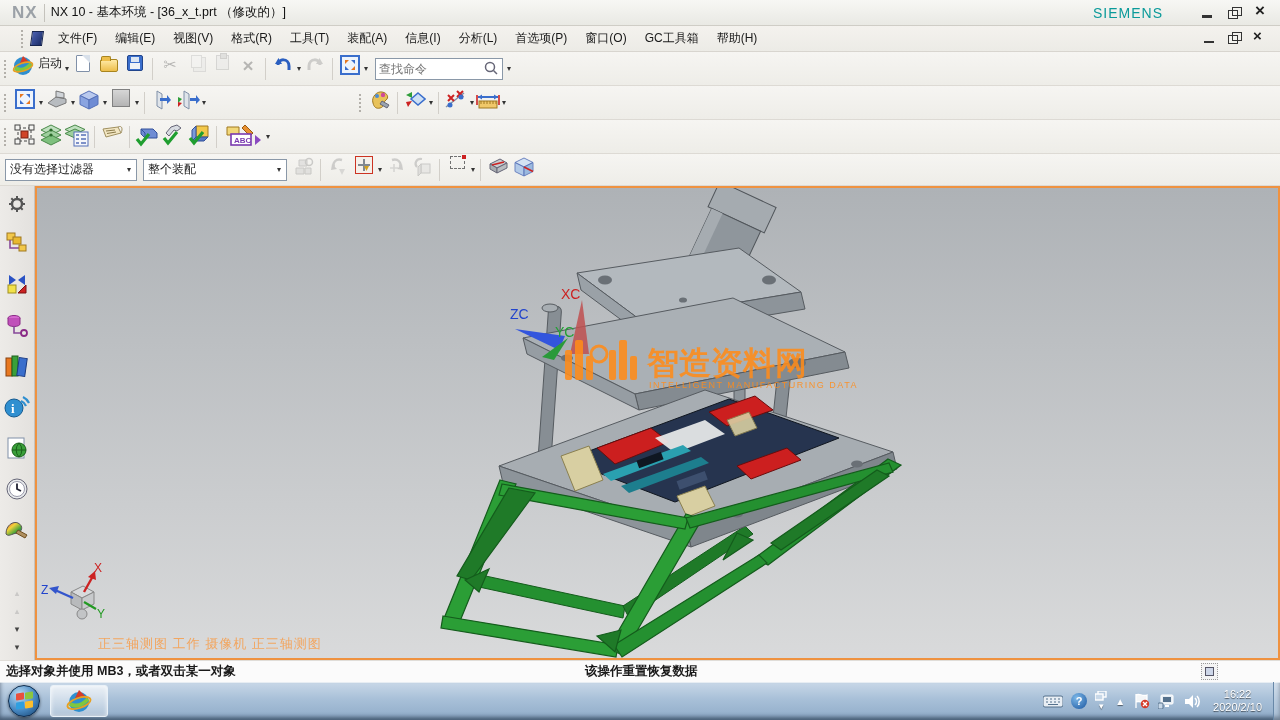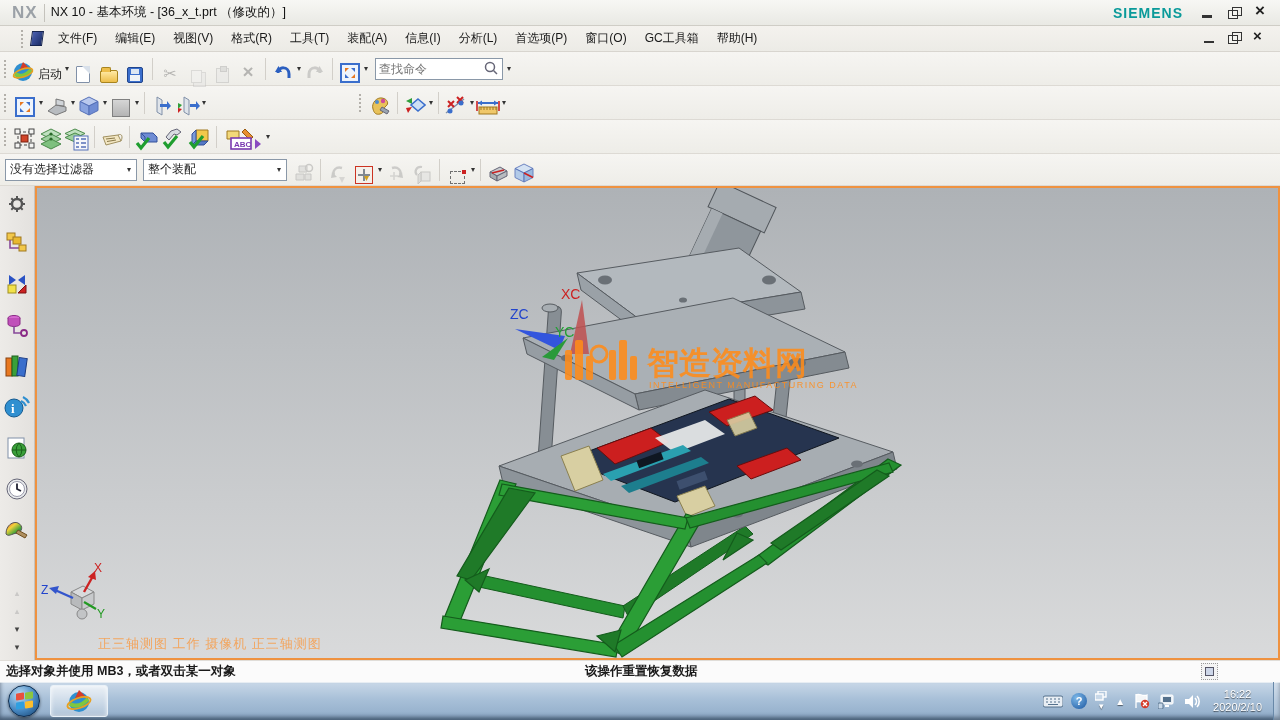--- a/index.html
+++ b/index.html
@@ -4,40 +4,40 @@
 <style>
   *{box-sizing:border-box;margin:0;padding:0}
   html,body{width:1280px;height:720px;overflow:hidden;font-family:"Liberation Sans",sans-serif}
   body{background:#d4d0c8;position:relative;font-size:12px;color:#1a1a1a}
 
   
   .titlebar{height:26px;background:linear-gradient(#f7f7f4,#e9e9e4);display:flex;align-items:center;border-bottom:1px solid #cfcdc6;padding:10px 6px}
   .nx-logo{font-size:17px;font-weight:bold;color:#9ba1a7;letter-spacing:1px;padding:0 6px}
   .tb-sep{width:1px;height:18px;background:#c4c2bc;margin:0 6px 0 0}
   .win-title{font-size:12.5px;color:#111;flex:1}
-  .brand{color:#0a9a9a;font-weight:bold;font-size:14px;letter-spacing:1px;margin-right:18px}
+  .brand{color:#0a9a9a;font-weight:normal;font-size:14px;letter-spacing:1px;margin-right:38px}
   .winctl{display:flex;align-items:center;gap:14px;margin-right:6px}
   .wc{width:13px;height:12px;position:relative;cursor:default}
   .wc-min::after{content:"";position:absolute;left:1px;bottom:1px;width:10px;height:2.5px;background:#333}
   .wc-restore::before{content:"";position:absolute;left:0;bottom:0;width:8px;height:7px;border:1.5px solid #333;background:#f4f4f0}
   .wc-restore::after{content:"";position:absolute;left:4px;top:0;width:8px;height:7px;border:1.5px solid #333}
   .wc-close::after{content:"×";position:absolute;left:0;top:-4px;font-size:17px;font-weight:bold;color:#222;line-height:16px}
   .wc.small::after{font-size:15px}
 
   
   .menubar{height:26px;background:linear-gradient(#f4f2ee,#ecebe6);display:flex;align-items:center;border-bottom:1px solid #d8d5cf;padding:0 19px;position:relative}
   .grip{width:3px;height:18px;border-left:2px dotted #b3b0aa;margin:0 5px 0 2px}
   .part-icon{width:12px;height:15px;background:linear-gradient(120deg,#4a5fb0,#1a2c66);border:1px solid #16244e;margin:0 6px 0 2px;transform:skewX(-8deg)}
   .menu-item{padding:2px 9px;border-radius:2px;white-space:nowrap}
   .menubar .winctl{position:absolute;right:8px;top:6px;gap:12px}
 
   
   .toolrow{display:flex;align-items:center;background:linear-gradient(#f6f5f2,#eeede8);border-bottom:1px solid #dddad4;padding:0 2px}
   .tr1{height:34px}.tr2{height:34px}.tr3{height:34px}.tr4{height:32px}
-  .tbtn{display:flex;align-items:flex-end;justify-content:center;min-width:26px;height:28px;border-radius:2px;position:relative}
+  .tbtn{display:flex;align-items:flex-start;justify-content:center;min-width:26px;height:28px;border-radius:2px;position:relative}
   .caret{font-size:8px;color:#333;margin:0 1px;align-self:center}
   .vsep{width:1px;height:22px;background:#d2cfc9;margin:0 4px}
   .dis{opacity:.38;filter:grayscale(1)}
   .glyph{font-size:16px;color:#555}
   .start-label{font-size:12px;margin:0 2px 0 4px}
 
   .find-box{display:flex;align-items:center;background:#fff;border:1px solid #8a98a8;height:22px;width:128px;padding:0 3px;margin-left:6px}
   .find-box input{border:none;outline:none;flex:1;font-size:12px;width:90px;font-family:"Liberation Sans",sans-serif;background:transparent}
 
   .combo{display:flex;align-items:center;background:#fff;border:1px solid #8a98a8;height:22px;padding:0 4px;margin:0 3px;justify-content:space-between}

